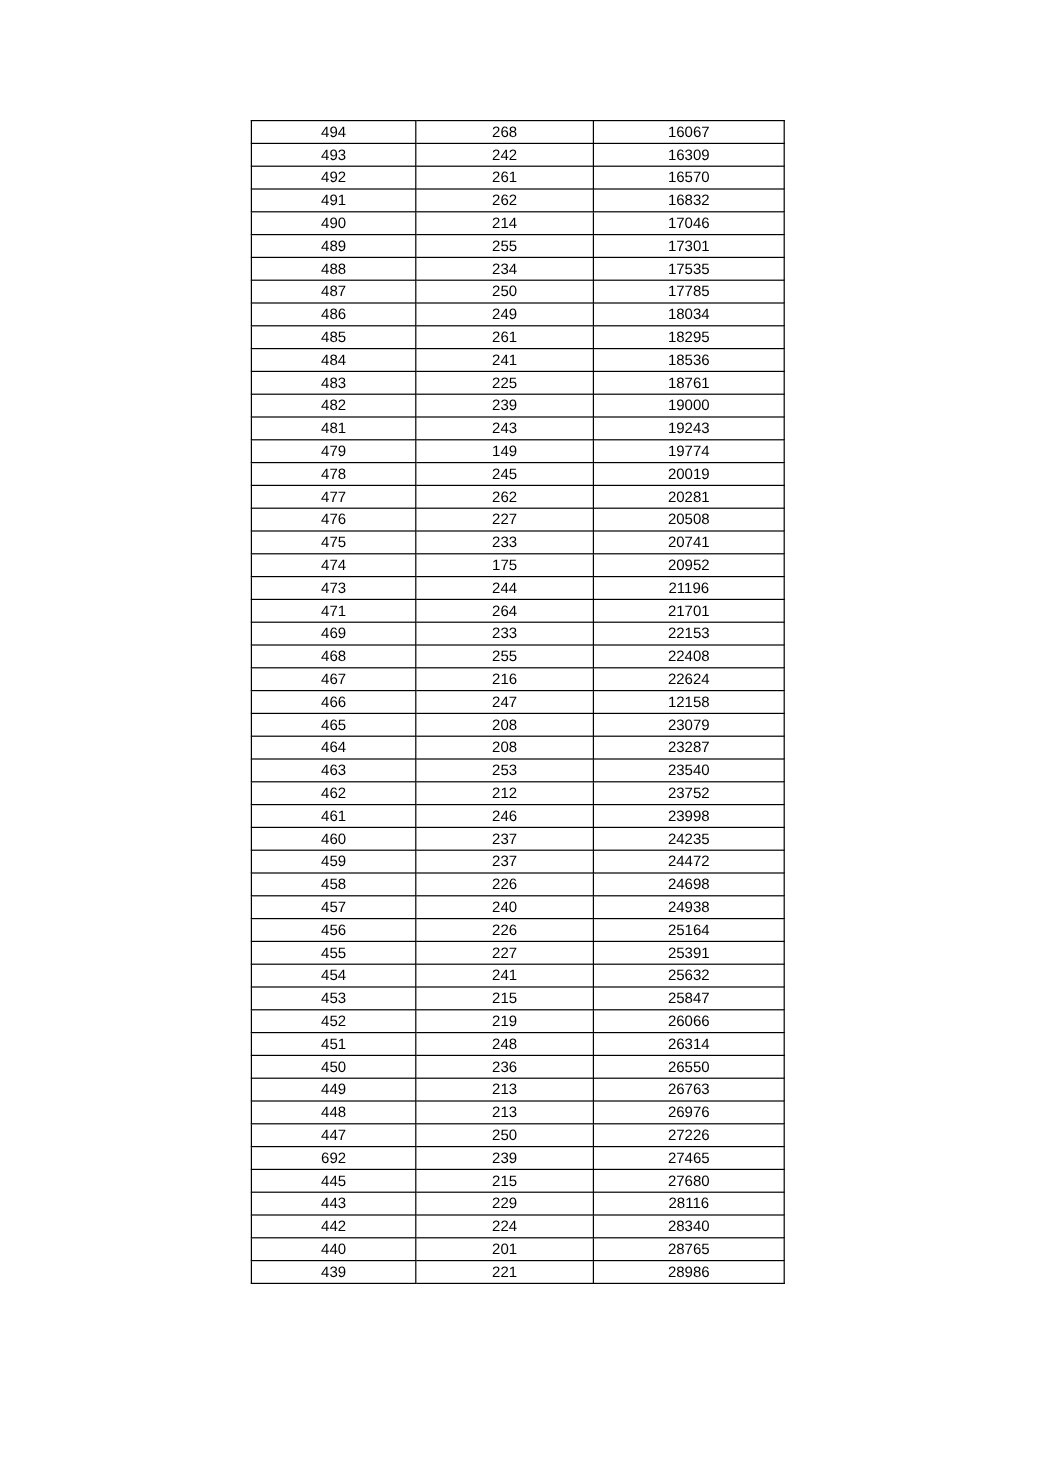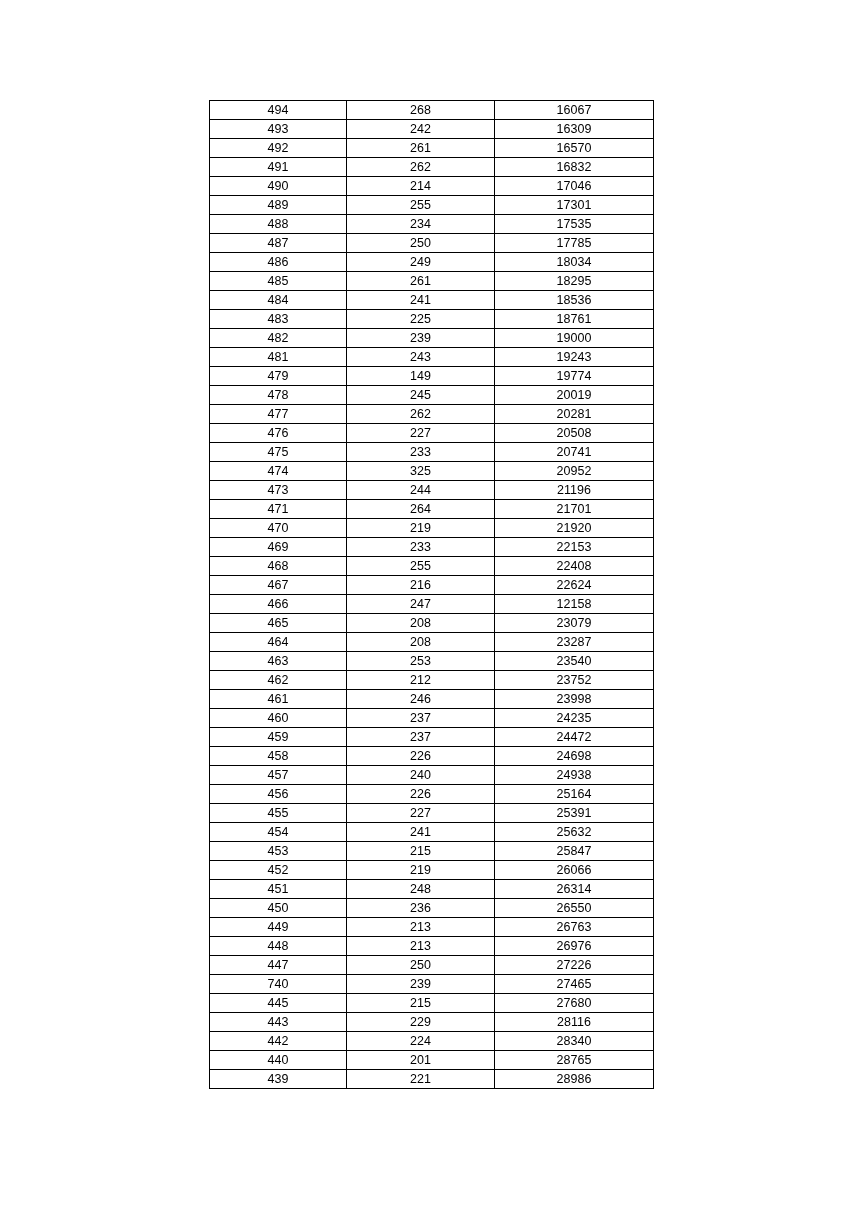--- a/index.html
+++ b/index.html
@@ -153,39 +153,34 @@
             <td>227</td>
             <td>20508</td>
           </tr>
           <tr>
             <td>475</td>
             <td>233</td>
             <td>20741</td>
           </tr>
           <tr>
             <td>474</td>
-            <td>325</td>
+            <td>175</td>
             <td>20952</td>
           </tr>
           <tr>
             <td>473</td>
             <td>244</td>
             <td>21196</td>
           </tr>
           <tr>
             <td>471</td>
             <td>264</td>
             <td>21701</td>
           </tr>
           <tr>
-            <td>470</td>
-            <td>219</td>
-            <td>21920</td>
-          </tr>
-          <tr>
             <td>469</td>
             <td>233</td>
             <td>22153</td>
           </tr>
           <tr>
             <td>468</td>
             <td>255</td>
             <td>22408</td>
           </tr>
           <tr>
@@ -287,21 +282,21 @@
             <td>448</td>
             <td>213</td>
             <td>26976</td>
           </tr>
           <tr>
             <td>447</td>
             <td>250</td>
             <td>27226</td>
           </tr>
           <tr>
-            <td>740</td>
+            <td>692</td>
             <td>239</td>
             <td>27465</td>
           </tr>
           <tr>
             <td>445</td>
             <td>215</td>
             <td>27680</td>
           </tr>
           <tr>
             <td>443</td>

